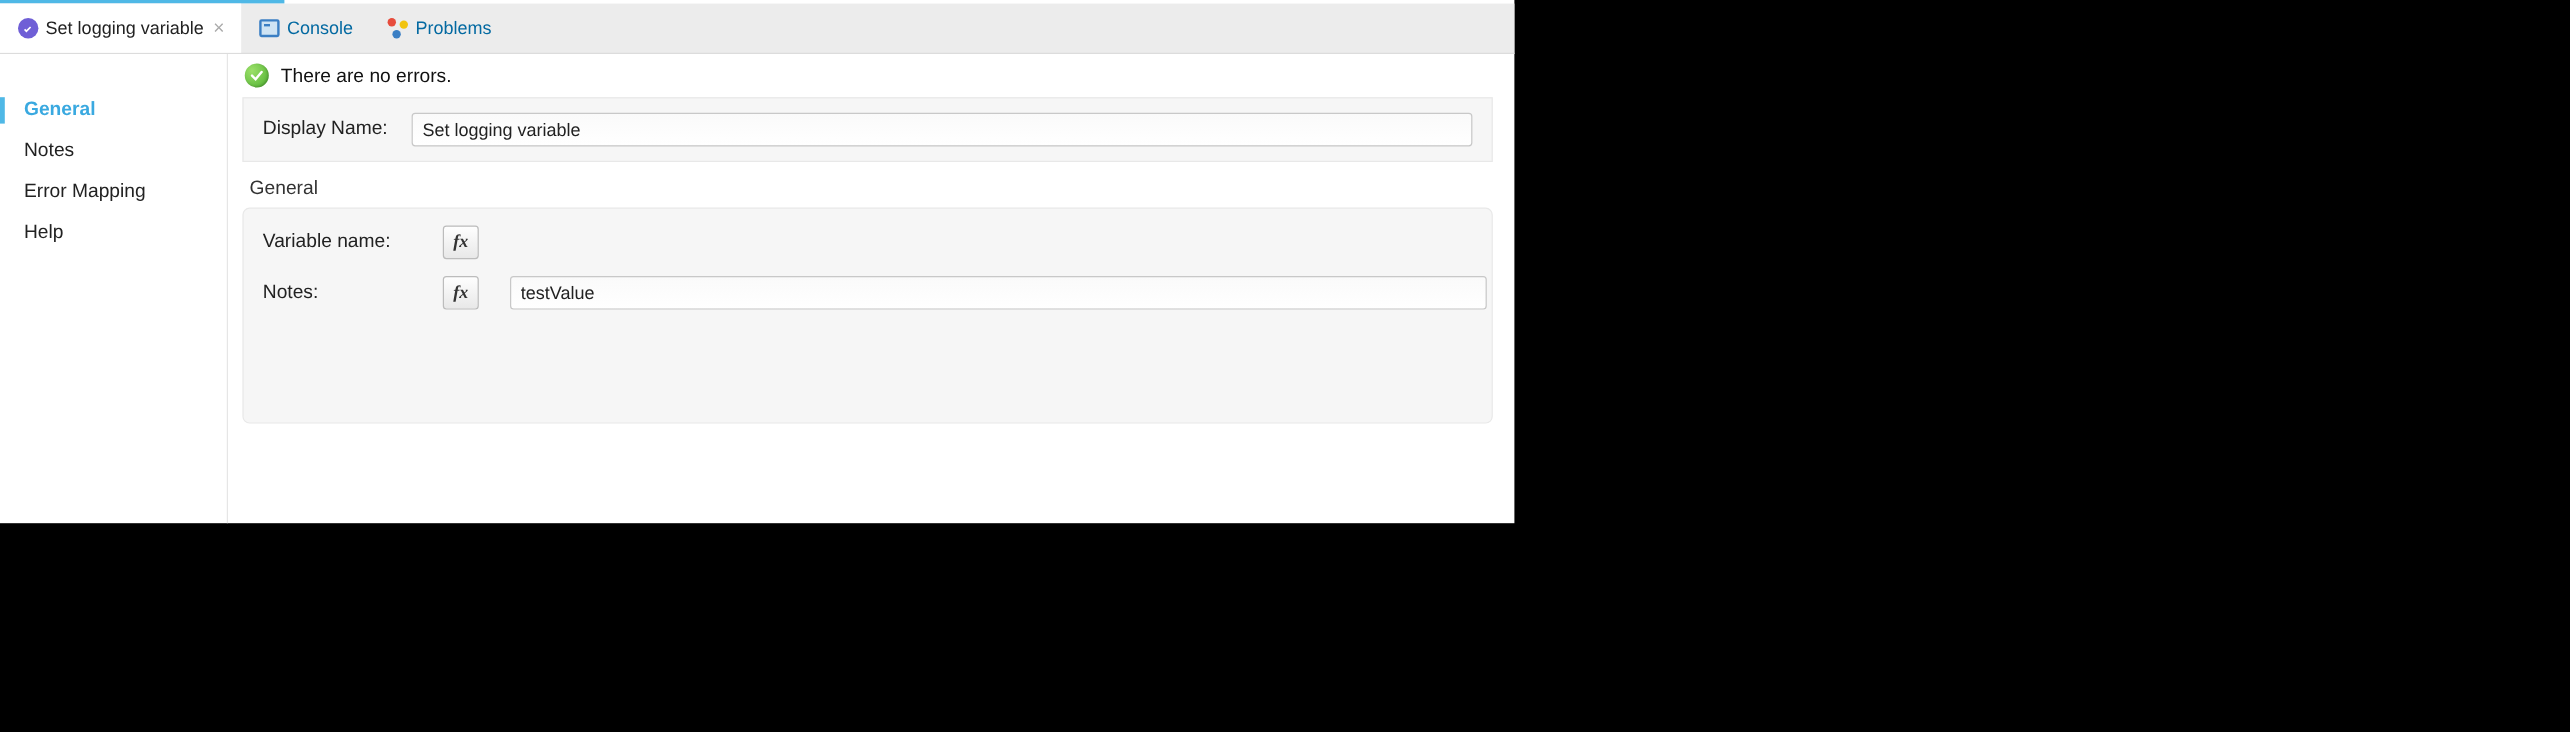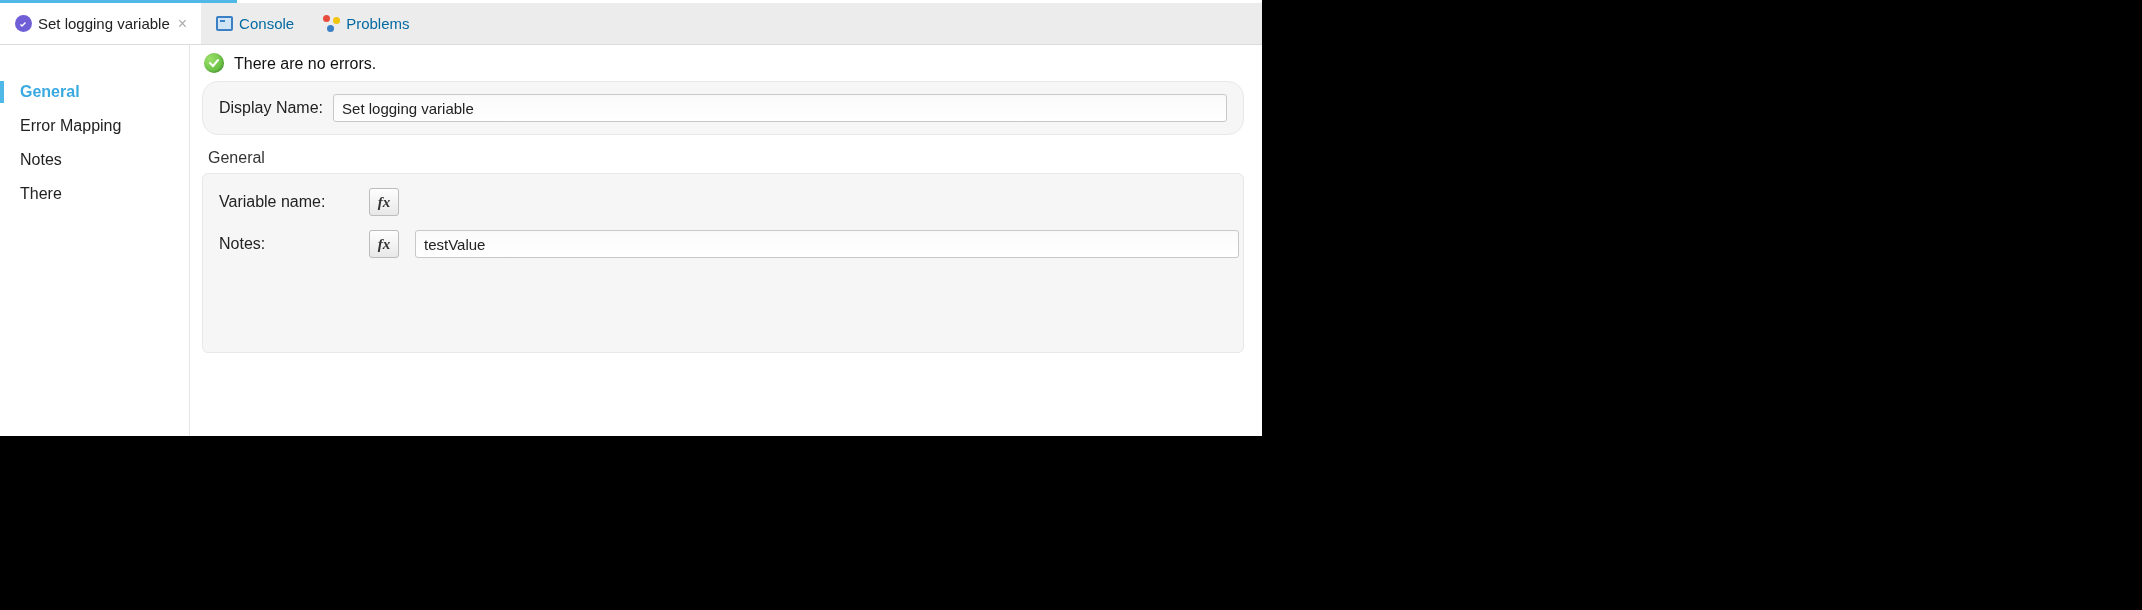--- a/index.html
+++ b/index.html
@@ -93,25 +93,25 @@
   display: flex;
   align-items: flex-end;
   gap: 10px;
   margin-bottom: 8px;
   padding-left: 2px;
 }
 .status-text { font-size: 16px; color: #111; }
 .display-name-block {
   background: #f6f6f6;
   border: 1px solid #e8e8e8;
-  border-radius: 16px;
+  border-radius: 0;
   padding: 12px 16px;
   display: flex;
   align-items: center;
-  gap: 10px;
+  gap: 20px;
   margin-bottom: 14px;
 }
 .display-name-block label { font-size: 16px; color: #222; }
 .text-input {
   flex: 1;
   height: 28px;
   border: 1px solid #c8c8c8;
   border-radius: 3px;
   background: linear-gradient(#fafafa,#fff);
   padding: 0 8px;
@@ -139,21 +139,21 @@
   width: 150px;
   font-size: 16px;
   color: #222;
 }
 .fx-button {
   width: 30px;
   height: 28px;
   border: 1px solid #bcbcbc;
   background: linear-gradient(#fefefe,#e8e8e8);
   border-radius: 3px;
-  margin-right: 16px;
+  margin-right: 26px;
   display: flex;
   align-items: center;
   justify-content: center;
   cursor: pointer;
   font-family: Georgia, serif;
   font-style: italic;
   font-weight: bold;
   font-size: 15px;
   color: #333;
 }
@@ -214,27 +214,27 @@
       <span class="tab-label">Problems</span>
     </div>
   </div>
 
   <div class="main">
     <div class="sidebar">
       <div class="side-item selected">
         <span>General</span>
       </div>
       <div class="side-item">
+        <span>Notes</span>
+      </div>
+      <div class="side-item">
         <span>Error Mapping</span>
       </div>
       <div class="side-item">
-        <span>Notes</span>
-      </div>
-      <div class="side-item">
-        <span>There</span>
+        <span>Help</span>
       </div>
     </div>
 
     <div class="content">
       <div class="status-row">
         <span class="icon-ok">
           <svg width="12" height="12" viewBox="0 0 12 12">
               <path d="M2 6 L5 9 L10 3" stroke="#fff" stroke-width="2" fill="none" stroke-linecap="round"></path>
             </svg>
         </span>

